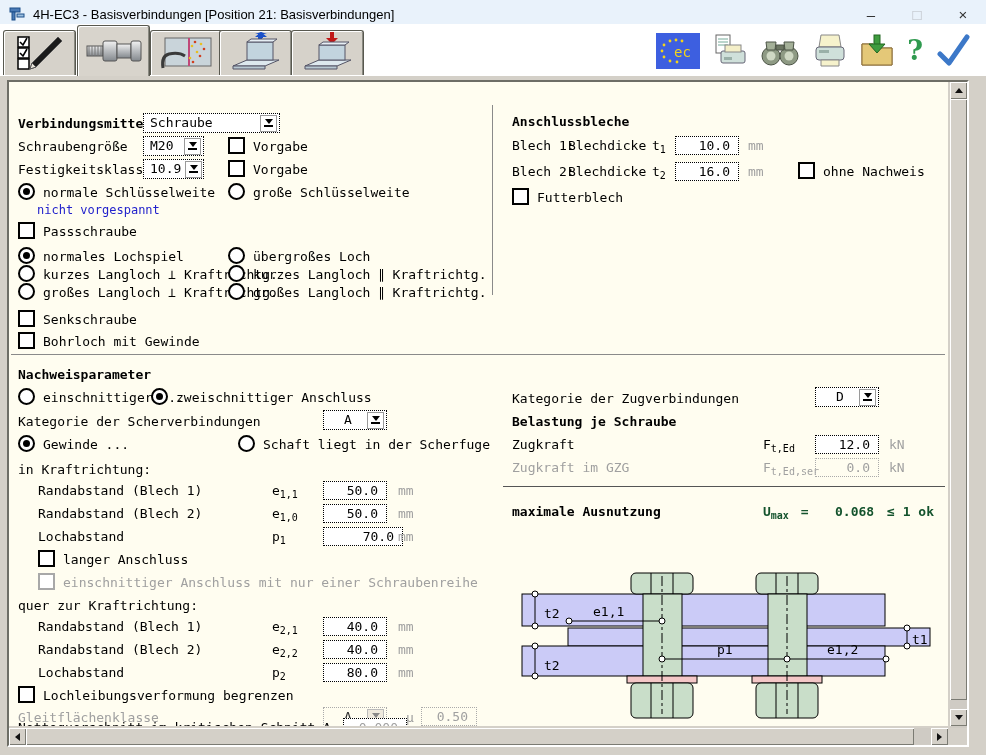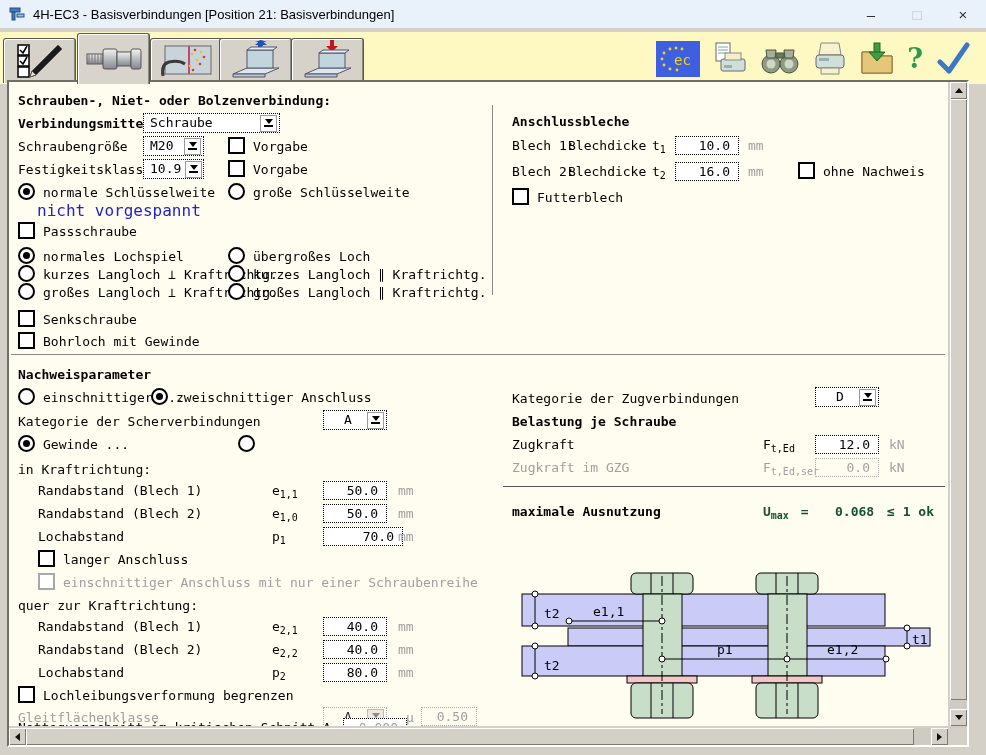--- a/index.html
+++ b/index.html
@@ -7,21 +7,21 @@
     font-family:"DejaVu Sans Mono",monospace;overflow:hidden;outline:1px solid #5f6a73;}
   
   .titlebar{position:absolute;left:0;top:0;width:100%;height:28px;background:#E9F2FB;
     display:flex;align-items:center;font-family:"Liberation Sans",sans-serif;font-size:13px;color:#000;}
   .appicon{width:16px;height:16px;margin:0 8px 0 9px;flex:0 0 auto;}
   .tbuttons{margin-left:auto;display:flex;height:28px;}
   .tbtn{width:46px;height:28px;display:flex;align-items:center;justify-content:center;
     font-size:15px;color:#333;}
   .tbtn.max{color:#b9bec4;}
   
-  .toolbar{position:absolute;left:0;top:32px;width:100%;height:52px;background:#fef9c3;}
+  .toolbar{position:absolute;left:0;top:24px;width:100%;height:52px;background:#ffffff;}
   .tab{position:absolute;height:44px;width:71px;top:6px;background:#D6D2CA;
     border:1px solid #58584f;border-bottom:none;border-radius:3px 3px 0 0;
     box-shadow:inset 1px 1px 0 #fff,inset -1px 0 0 #8a8a82;
     display:flex;align-items:center;justify-content:center;}
   .tab.sel{top:1px;height:50px;z-index:2;background:#D8D4CC;}
   .actions{position:absolute;right:16px;top:8px;display:flex;align-items:center;gap:13px;height:38px;}
   .actions .aicon{display:flex;align-items:center;justify-content:center;}
   
   .frame{position:absolute;left:7px;top:80px;width:958px;height:663px;background:#D4D0C8;
     border-top:2px solid #6e6e66;border-left:2px solid #6e6e66;border-right:2px solid #fff;border-bottom:2px solid #fff;}
@@ -36,21 +36,21 @@
   .tri{width:0;height:0;}
   .tri.up{border-left:4px solid transparent;border-right:4px solid transparent;border-bottom:5px solid #111;}
   .tri.dn{border-left:4px solid transparent;border-right:4px solid transparent;border-top:5px solid #111;}
   .tri.lf{border-top:4px solid transparent;border-bottom:4px solid transparent;border-right:5px solid #111;}
   .tri.rt{border-top:4px solid transparent;border-bottom:4px solid transparent;border-left:5px solid #111;}
   .corner{position:absolute;right:0;bottom:0;width:17px;height:17px;background:#D4D0C8;}
   
   .abs{position:absolute;white-space:nowrap;line-height:19px;}
   .b{font-weight:bold;}
   .gray{color:#A0A0A0;}
-  .blue{color:#2222CC;font-size:16px;}
+  .blue{color:#2222CC;font-size:12px;}
   .green{color:#14532d;}
   .sub{font-size:10px;vertical-align:-3px;}
   .cb{display:inline-block;width:13px;height:13px;border:2px solid #000;background:#fff;
     vertical-align:-3px;margin-right:8px;}
   .cb.dis{border-color:#A8A8A8;}
   .rb{display:inline-block;width:13px;height:13px;border:2px solid #000;border-radius:50%;
     background:#fff;vertical-align:-3px;margin-right:8px;position:relative;}
   .rb.on::after{content:"";position:absolute;left:3px;top:3px;width:7px;height:7px;border-radius:50%;background:#000;}
   .field{display:inline-block;box-sizing:border-box;height:19px;border:1px dotted #000;background:#fff;
     text-align:right;padding:0 8px 0 2px;line-height:17px;}
@@ -218,21 +218,20 @@
         <svg width="34" height="34" viewBox="0 0 34 34">
           <path d="M4 20 L13 29 L31 3" fill="none" stroke="#3c78c8" stroke-width="5" stroke-linecap="round" stroke-linejoin="round"></path>
         </svg>
       </span>
     </div>
   </div>
 
   <div class="frame">
     <div class="content">
 
-      <div class="abs b" style="left:9px;top:9px">Schrauben-, Niet- oder Bolzenverbindung:</div>
 
       <div class="abs b" style="left:9px;top:32px">Verbindungsmittel</div>
       <div class="abs combo" style="left:134px;top:31px;width:137px">
         <span>Schraube</span>
         <span class="cbtn">
             <span class="t"></span>
             <span class="u"></span>
           </span>
       </div>
 
@@ -337,21 +336,21 @@
         <span class="cbtn">
             <span class="t"></span>
             <span class="u"></span>
           </span>
       </div>
 
       <div class="abs" style="left:9px;top:353px">
         <span class="rb on"></span><span>Gewinde ...</span>
       </div>
       <div class="abs" style="left:229px;top:353px">
-        <span class="rb"></span>
+        <span class="rb"></span><span>Schaft liegt in der Scherfuge</span>
       </div>
 
       <div class="abs" style="left:9px;top:378px">in Kraftrichtung:</div>
 
       <div class="abs" style="left:29px;top:399px">
         <span>Randabstand (Blech 1)</span>
         <span style="position:absolute;left:234px"><span>e</span><span class="sub">1,1</span></span>
         <span class="field" style="position:absolute;left:285px;top:0;width:64px">50.0</span>
         <span class="gray" style="position:absolute;left:360px">mm</span>
       </div>

